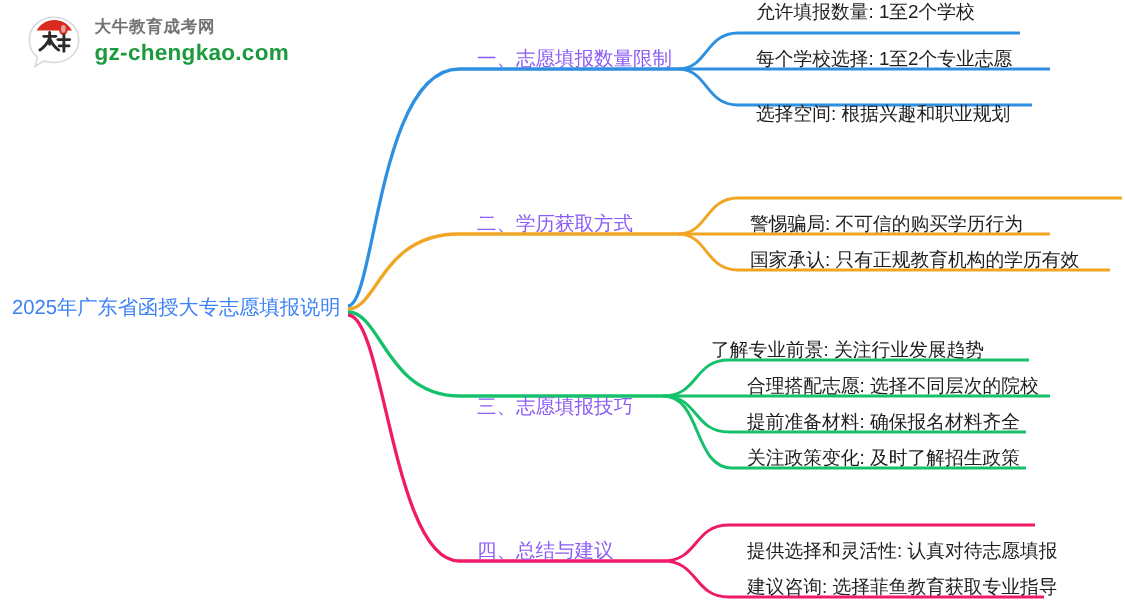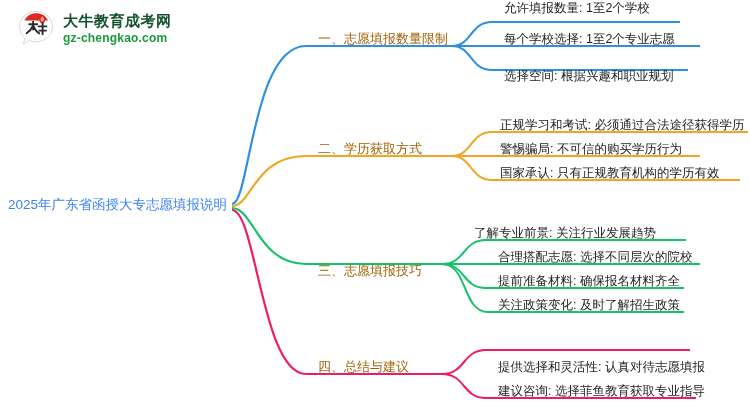--- a/index.html
+++ b/index.html
@@ -44,28 +44,28 @@
     position: relative;
     flex: 0 0 auto;
   }
   .logo-words {
     display: flex;
     flex-direction: column;
     justify-content: center;
     line-height: 1;
   }
   .logo-cn {
-    font-size: 15px;
+    font-size: 11px;
     font-weight: bold;
-    color: #14532d;
+    color: #737373;
     letter-spacing: 0.5px;
     white-space: nowrap;
   }
   .logo-en {
-    font-size: 12px;
+    font-size: 15px;
     font-weight: bold;
     color: #1a9a3c;
     letter-spacing: 0.2px;
     margin-top: 4px;
     white-space: nowrap;
   }
 
   
   .node {
     position: absolute;
@@ -73,21 +73,21 @@
     color: #1c1c1c;
   }
   .root-node {
     font-size: 13.5px;
     color: #3b82f6;
     left: 8px;
     top: 196px;
   }
   .branch-node {
     font-size: 13px;
-    color: #a16207;
+    color: #8b5cf6;
   }
   .leaf-node {
     font-size: 12.5px;
     color: #1d1d1d;
   }
 </style>
 </head>
 <body>
 
 <div id="stage">
@@ -162,21 +162,20 @@
 
   <div class="node branch-node" style="left:318px; top:30px;">一、志愿填报数量限制</div>
   <div class="node branch-node" style="left:318px; top:140px;">二、学历获取方式</div>
   <div class="node branch-node" style="left:318px; top:248px;margin-top:14px;">三、志愿填报技巧</div>
   <div class="node branch-node" style="left:318px; top:358px;">四、总结与建议</div>
 
   <div class="node leaf-node" style="left:504px; top:0;">允许填报数量: 1至2个学校</div>
   <div class="node leaf-node" style="left:504px; top:31px;">每个学校选择: 1至2个专业志愿</div>
   <div class="node leaf-node" style="left:504px; top:68px;">选择空间: 根据兴趣和职业规划</div>
 
-  <div class="node leaf-node" style="left:500px; top:117px;">正规学习和考试: 必须通过合法途径获得学历</div>
   <div class="node leaf-node" style="left:500px; top:141px;">警惕骗局: 不可信的购买学历行为</div>
   <div class="node leaf-node" style="left:500px; top:165px;">国家承认: 只有正规教育机构的学历有效</div>
 
   <div class="node leaf-node" style="left:474px; top:225px;">了解专业前景: 关注行业发展趋势</div>
   <div class="node leaf-node" style="left:498px; top:249px;">合理搭配志愿: 选择不同层次的院校</div>
   <div class="node leaf-node" style="left:498px; top:273px;">提前准备材料: 确保报名材料齐全</div>
   <div class="node leaf-node" style="left:498px; top:297px;">关注政策变化: 及时了解招生政策</div>
 
   <div class="node leaf-node" style="left:498px; top:335px;margin-top:24px;">提供选择和灵活性: 认真对待志愿填报</div>
   <div class="node leaf-node" style="left:498px; top:383px;">建议咨询: 选择菲鱼教育获取专业指导</div>

